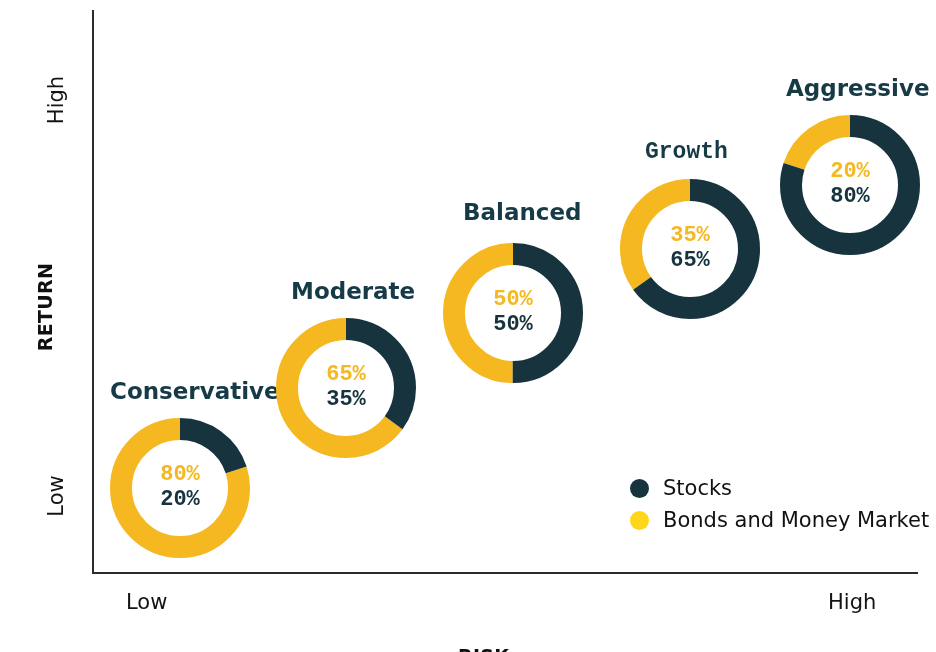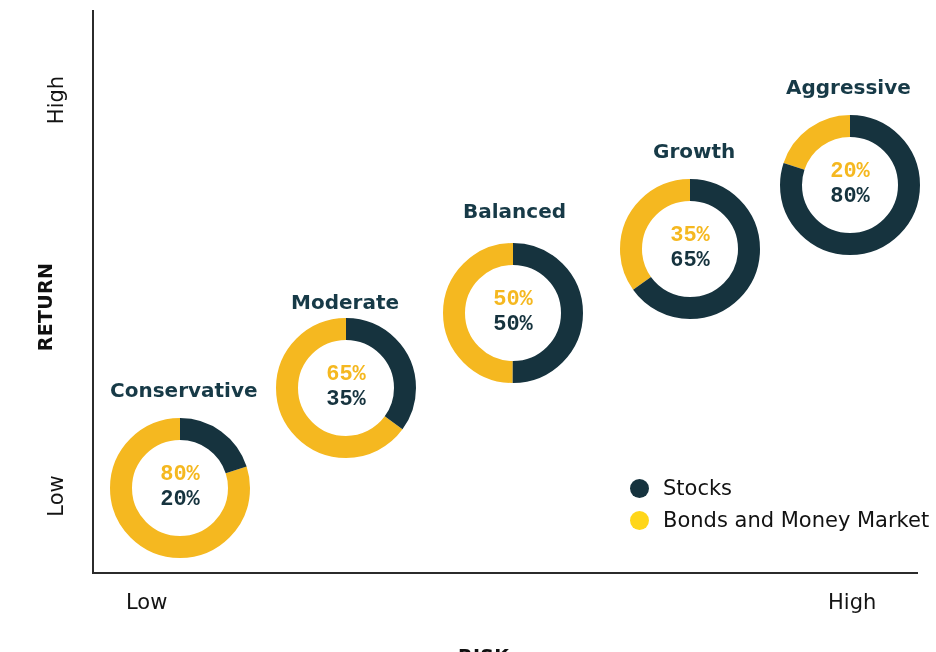--- a/index.html
+++ b/index.html
@@ -88,21 +88,21 @@
     top: 645px;
   }
 
   
   .donut-group {
     position: absolute;
   }
   .donut-title {
     position: absolute;
     font-family: "DejaVu Sans", sans-serif;
-    font-size: 20px;
+    font-size: 23px;
     font-weight: 700;
     color: #173a47;
     white-space: nowrap;
     text-align: left;
   }
   .donut-wrap {
     position: absolute;
     width: 140px;
     height: 140px;
   }
@@ -182,21 +182,21 @@
         <circle class="seg-stocks" cx="70" cy="70" r="59" fill="none" stroke-width="22" transform="rotate(-90 70 70)" stroke="#16333E" stroke-dasharray="74.14158662471912 296.56634649887644" stroke-dashoffset="0"></circle>
       </svg>
       <div class="donut-center">
         <div class="pct pct-bonds">80%</div>
         <div class="pct pct-stocks">20%</div>
       </div>
     </div>
   </div>
 
   <div class="donut-group" id="donut-group-1" style="left:291px; top:278px;">
-    <div class="donut-title" style="left:0px; top:0px;margin-top:12px;">Moderate</div>
+    <div class="donut-title" style="left:0px; top:0px;">Moderate</div>
     <div class="donut-wrap" style="left:-15px; top:40px;">
       <svg class="donut-svg" viewBox="0 0 140 140">
         <circle class="seg-bonds" cx="70" cy="70" r="59" fill="none" stroke-width="22" transform="rotate(-90 70 70)" stroke="#F5B820" stroke-dasharray="240.96015653033714 129.74777659325844" stroke-dashoffset="-129.74777659325844"></circle>
         <circle class="seg-stocks" cx="70" cy="70" r="59" fill="none" stroke-width="22" transform="rotate(-90 70 70)" stroke="#16333E" stroke-dasharray="129.74777659325844 240.96015653033714" stroke-dashoffset="0"></circle>
       </svg>
       <div class="donut-center">
         <div class="pct pct-bonds">65%</div>
         <div class="pct pct-stocks">35%</div>
       </div>
     </div>
@@ -210,21 +210,21 @@
         <circle class="seg-stocks" cx="70" cy="70" r="59" fill="none" stroke-width="22" transform="rotate(-90 70 70)" stroke="#16333E" stroke-dasharray="185.3539665617978 185.3539665617978" stroke-dashoffset="0"></circle>
       </svg>
       <div class="donut-center">
         <div class="pct pct-bonds">50%</div>
         <div class="pct pct-stocks">50%</div>
       </div>
     </div>
   </div>
 
   <div class="donut-group" id="donut-group-3" style="left:637px; top:139px;">
-    <div class="donut-title" style="left:16px; top:0px;">Growth</div>
+    <div class="donut-title" style="left:8px; top:0px;font-family:Liberation Mono, monospace;">Growth</div>
     <div class="donut-wrap" style="left:-17px; top:40px;">
       <svg class="donut-svg" viewBox="0 0 140 140">
         <circle class="seg-bonds" cx="70" cy="70" r="59" fill="none" stroke-width="22" transform="rotate(-90 70 70)" stroke="#F5B820" stroke-dasharray="129.74777659325844 240.96015653033714" stroke-dashoffset="-240.96015653033714"></circle>
         <circle class="seg-stocks" cx="70" cy="70" r="59" fill="none" stroke-width="22" transform="rotate(-90 70 70)" stroke="#16333E" stroke-dasharray="240.96015653033714 129.74777659325844" stroke-dashoffset="0"></circle>
       </svg>
       <div class="donut-center">
         <div class="pct pct-bonds">35%</div>
         <div class="pct pct-stocks">65%</div>
       </div>
     </div>

